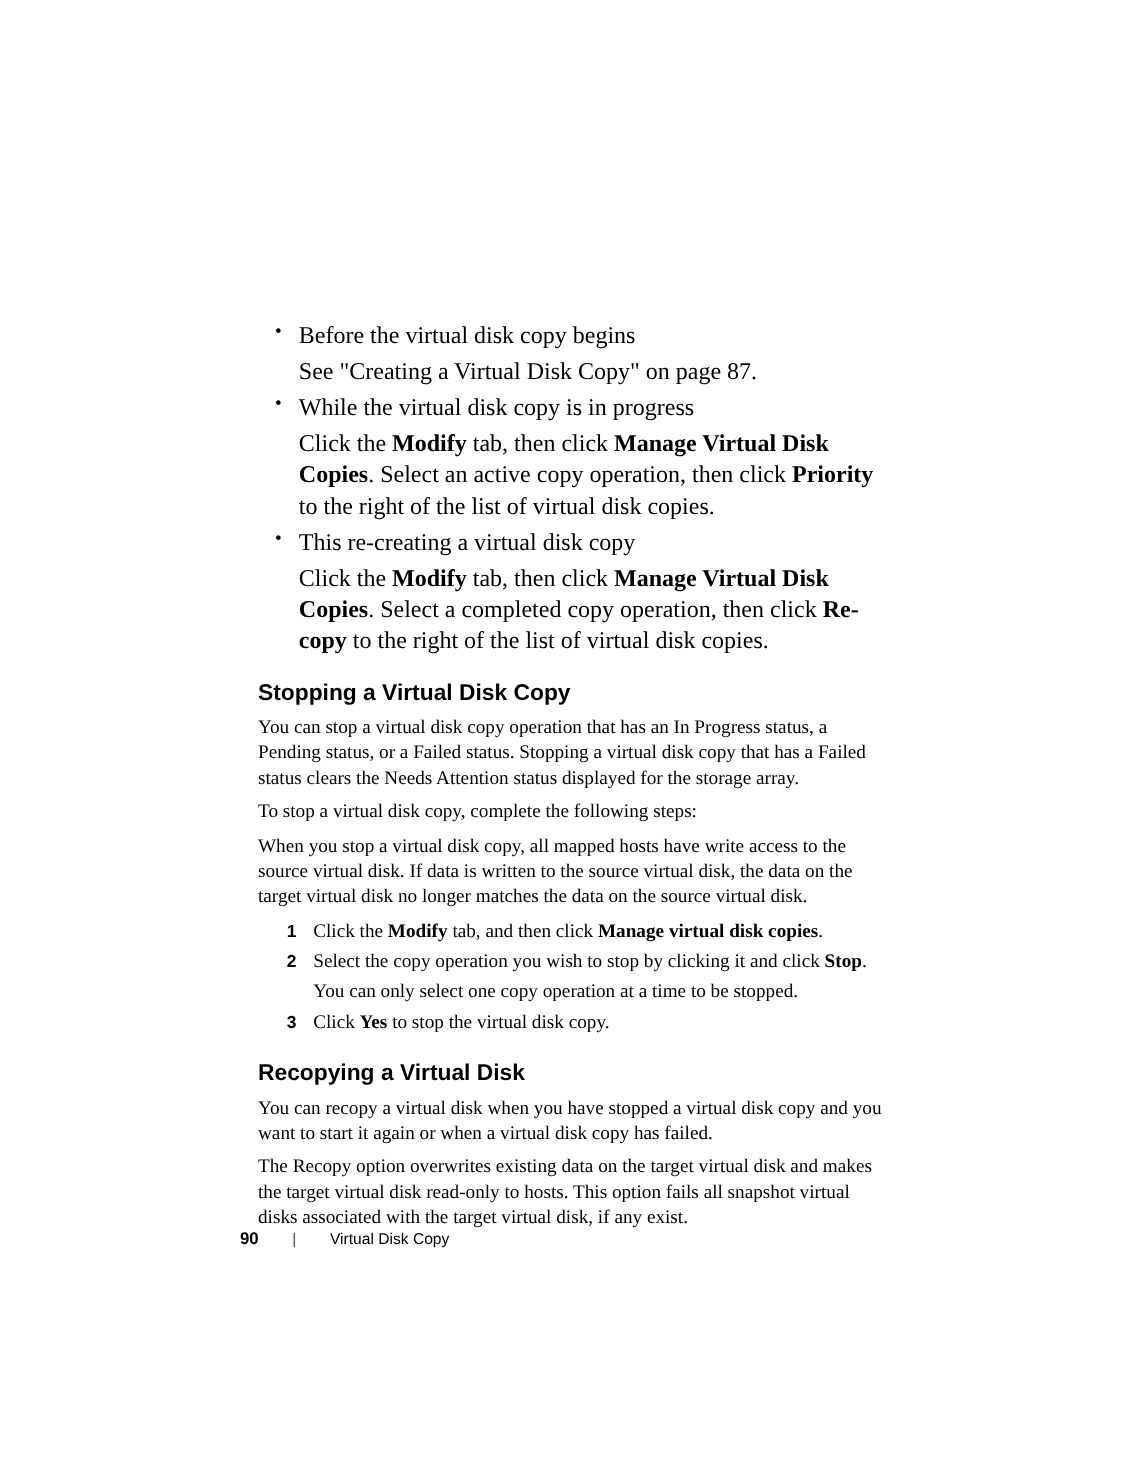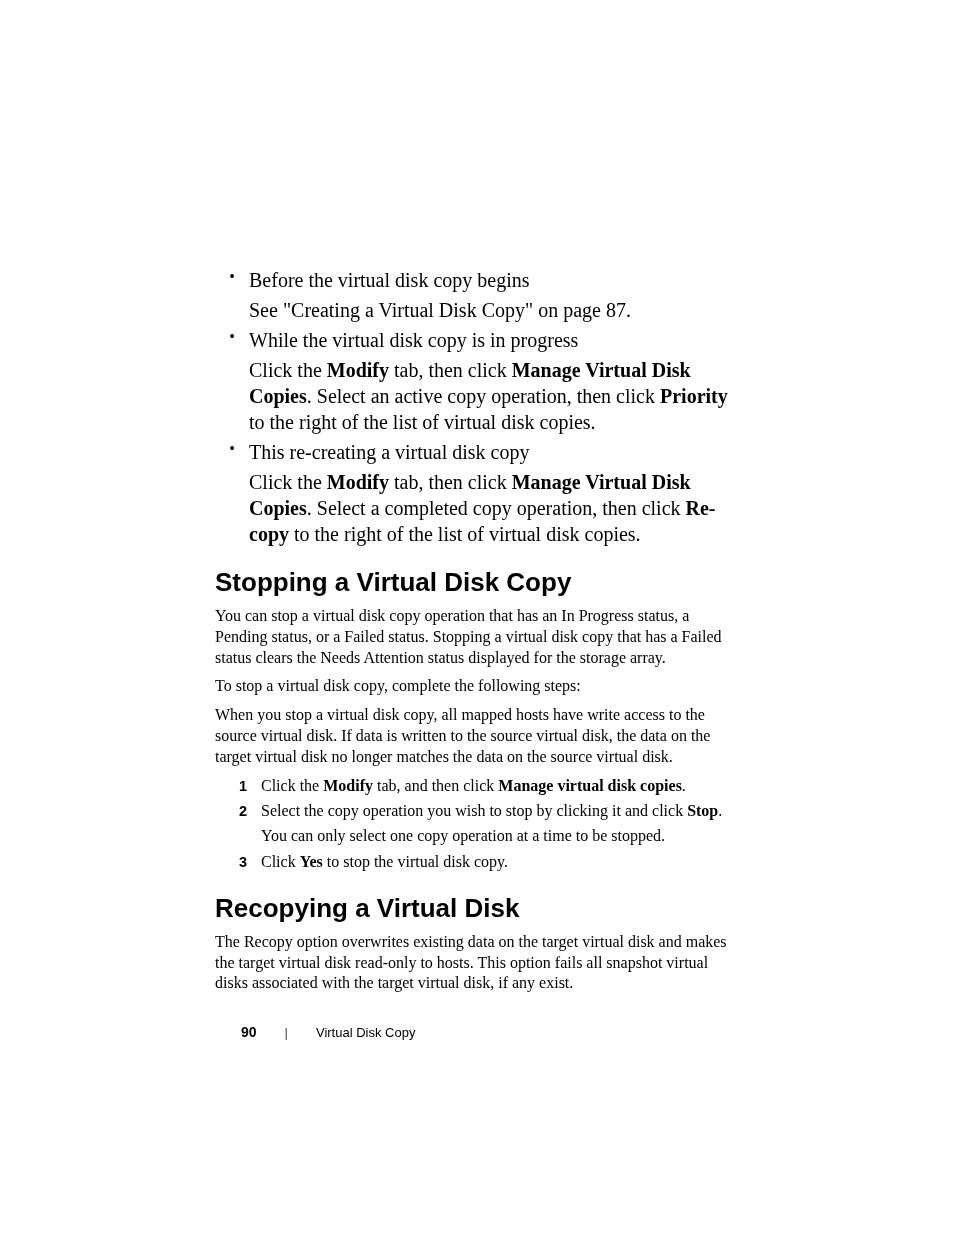--- a/index.html
+++ b/index.html
@@ -63,35 +63,34 @@
     box-sizing: border-box;
   }
   .num-body {
     flex: 1;
     font-size: 16px;
     line-height: 1.3;
   }
   .h2 {
     font-family: Arial, Helvetica, sans-serif;
     font-weight: 900;
-    font-size: 26px;
+    font-size: 19px;
     margin: 20px 0 8px 0;
     letter-spacing: 0px;
   }
   .bold { font-weight: bold; }
   .footer {
     position: absolute;
     left: 200px;
     bottom: 195px;
     font-family: Arial, Helvetica, sans-serif;
     font-size: 13px;
     display: flex;
     align-items: center;
     gap: 28px;
-    margin-left: 41px;
   }
   .footer .pn { font-weight: bold; font-size: 14px; }
   .footer .sep { color: #444; }
 </style>
 </head>
 <body>
 
 <div class="page">
 
 
@@ -144,20 +143,21 @@
     </div>
 
     <div class="num-item">
       <div class="num-marker">3</div>
       <div class="num-body"><span>Click </span><span class="bold">Yes</span><span> to stop the virtual disk copy.</span></div>
     </div>
 
   </div>
 
   <h2 class="h2">Recopying a Virtual Disk</h2>
+  <p class="para">You can recopy a virtual disk when you have stopped a virtual disk copy and you want to start it again or when a virtual disk copy has failed.</p>
   <p class="para">The Recopy option overwrites existing data on the target virtual disk and makes the target virtual disk read-only to hosts. This option fails all snapshot virtual disks associated with the target virtual disk, if any exist.</p>
 
 </div>
 
 <div class="footer">
   <span class="pn">90</span>
   <span class="sep">|</span>
   <span>Virtual Disk Copy</span>
 </div>
 

